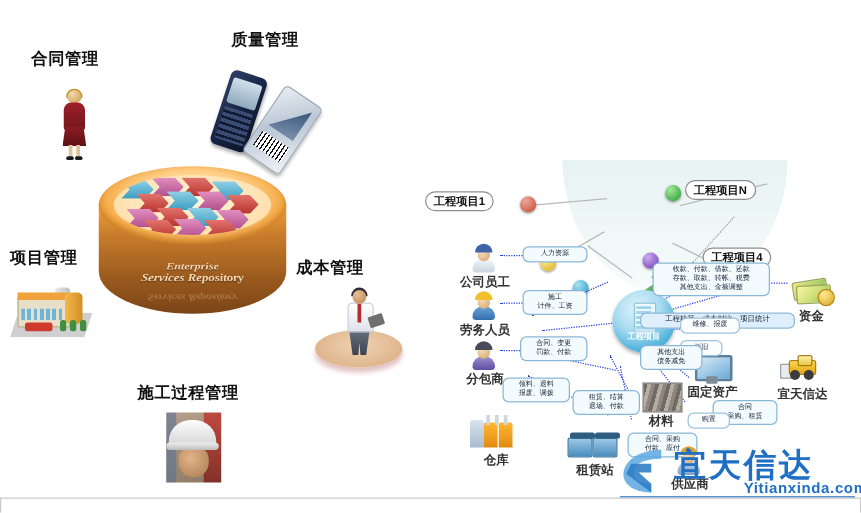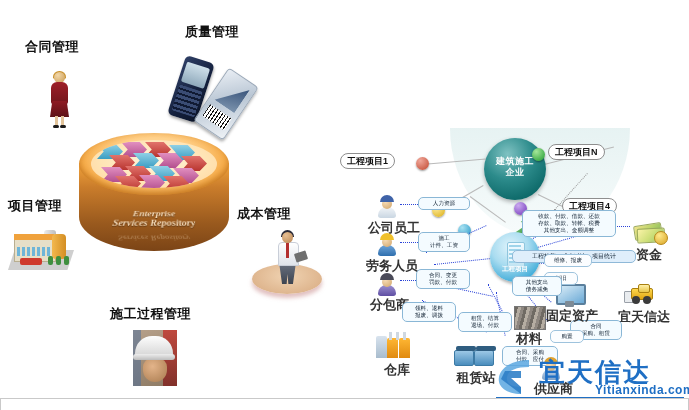--- a/index.html
+++ b/index.html
@@ -135,21 +135,21 @@
   .node-dot{position:absolute;width:13px;height:13px;border-radius:50%;box-shadow:0 1px 2px rgba(0,0,0,.4);}
   .d-red   {background:radial-gradient(circle at 33% 28%,#f0a79a,#c0472e);}
   .d-green {background:radial-gradient(circle at 33% 28%,#a5e79a,#1f9a2e);}
   .d-yellow{background:radial-gradient(circle at 33% 28%,#ffeca0,#d9ad12);}
   .d-purple{background:radial-gradient(circle at 33% 28%,#cbaaf0,#6f33b8);}
   .d-cyan  {background:radial-gradient(circle at 33% 28%,#a9e2f2,#1f93c4);}
 
   .pill{position:absolute;border:1px solid #8e8e8e;border-radius:9px;background:#fff;
      padding:1px 6px;font-size:9px;font-weight:bold;color:#111;white-space:nowrap;line-height:12px;}
 
-  .cap{position:absolute;font-size:13px;font-weight:bold;color:#333;white-space:nowrap;text-align:center;}
+  .cap{position:absolute;font-size:10px;font-weight:bold;color:#333;white-space:nowrap;text-align:center;}
 
   .tagbox{position:absolute;border:1px solid #8ab7d6;border-radius:5px;background:#f4fbff;
      font-size:5.6px;line-height:7px;color:#123;text-align:center;padding:2px 3px;white-space:nowrap;}
   .tagbox.plain{border-color:#9ec3dd;background:#fbfdff;}
   .tagbox.wide{background:#dfeefb;border-color:#8fb9d8;font-size:6px;}
 
   
   .av{position:absolute;width:22px;height:24px;}
   .av .h{position:absolute;left:6px;top:5px;width:10px;height:10px;border-radius:50%;
      background:radial-gradient(circle at 35% 30%,#f7dcb6,#d0a468);}
@@ -333,23 +333,20 @@
 
     <div class="fan"></div>
 
     <div class="line solid" style="left:56px;top:40px;width:64px;transform:rotate(-5deg);"></div>
     <div class="line solid" style="left:178px;top:40px;width:72px;transform:rotate(-14deg);"></div>
     <div class="line solid" style="left:74px;top:86px;width:50px;transform:rotate(-30deg);"></div>
     <div class="line solid" style="left:172px;top:70px;width:44px;transform:rotate(26deg);"></div>
     <div class="line dotted" style="left:188px;top:86px;width:50px;transform:rotate(-48deg);"></div>
     <div class="line solid" style="left:104px;top:72px;width:44px;transform:rotate(36deg);"></div>
 
-    <div class="hub">
-      <span><b>建筑施工</b><br><b>企业</b></span>
-    </div>
 
     <div class="node-dot d-red" style="left:50px;top:33px;"></div>
     <div class="pill" style="left:-26px;top:29px;">工程项目1</div>
 
     <div class="node-dot d-green" style="left:166px;top:24px;"></div>
     <div class="pill" style="left:182px;top:20px;">工程项目N</div>
 
     <div class="node-dot d-yellow" style="left:66px;top:80px;"></div>
 
     <div class="node-dot d-purple" style="left:148px;top:78px;"></div>

